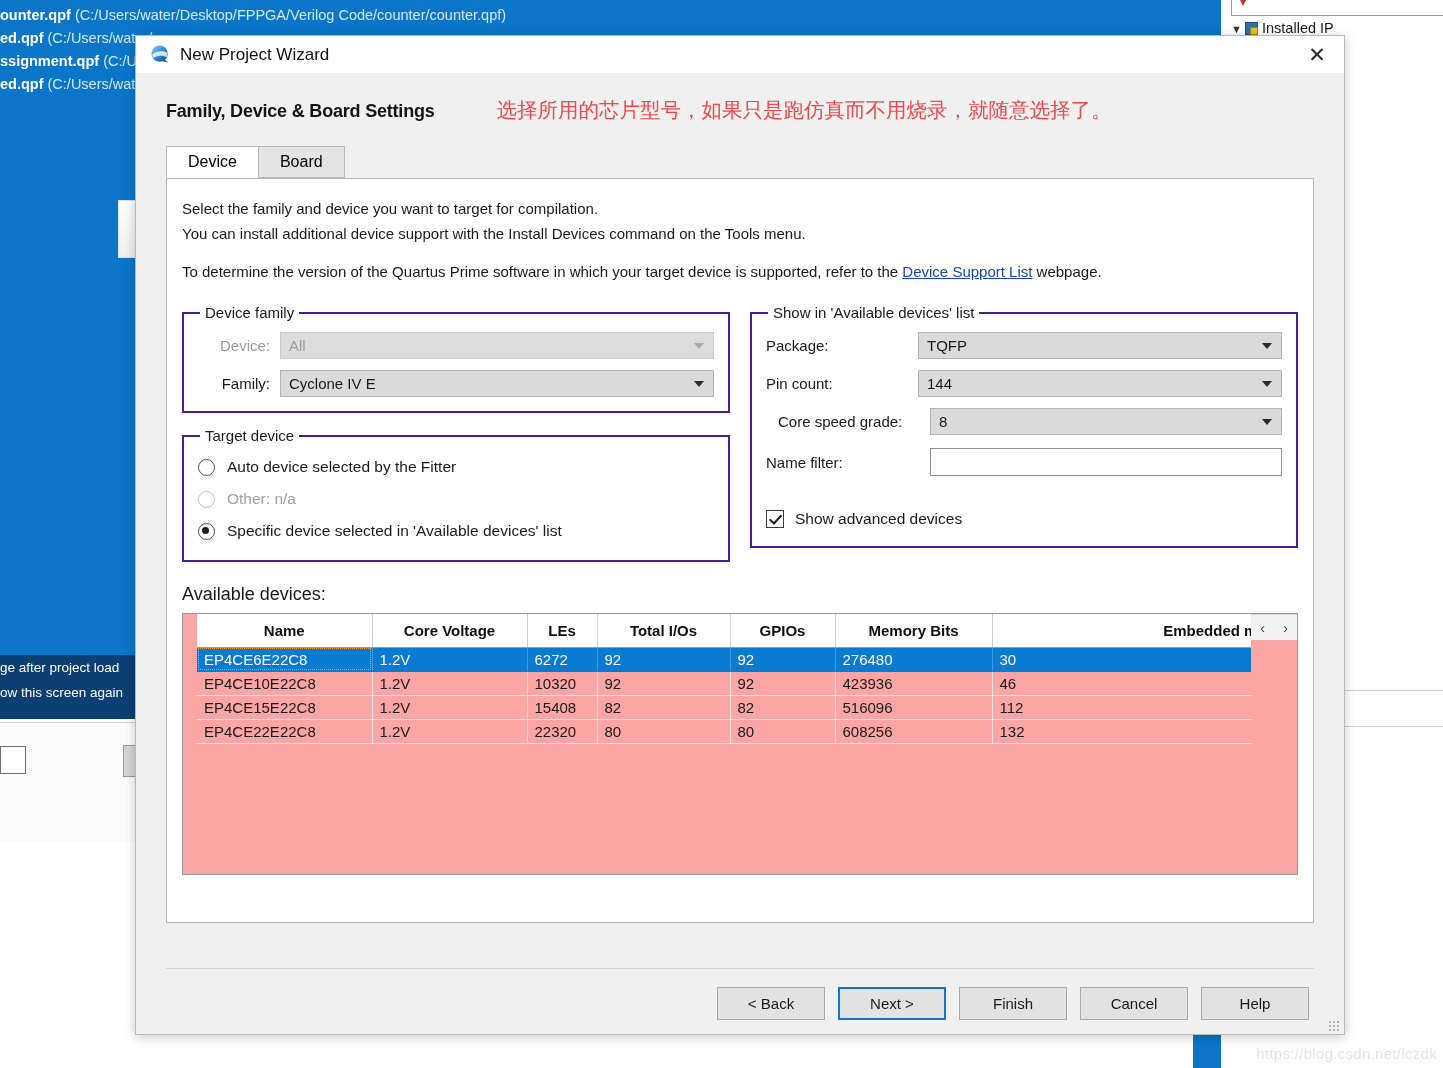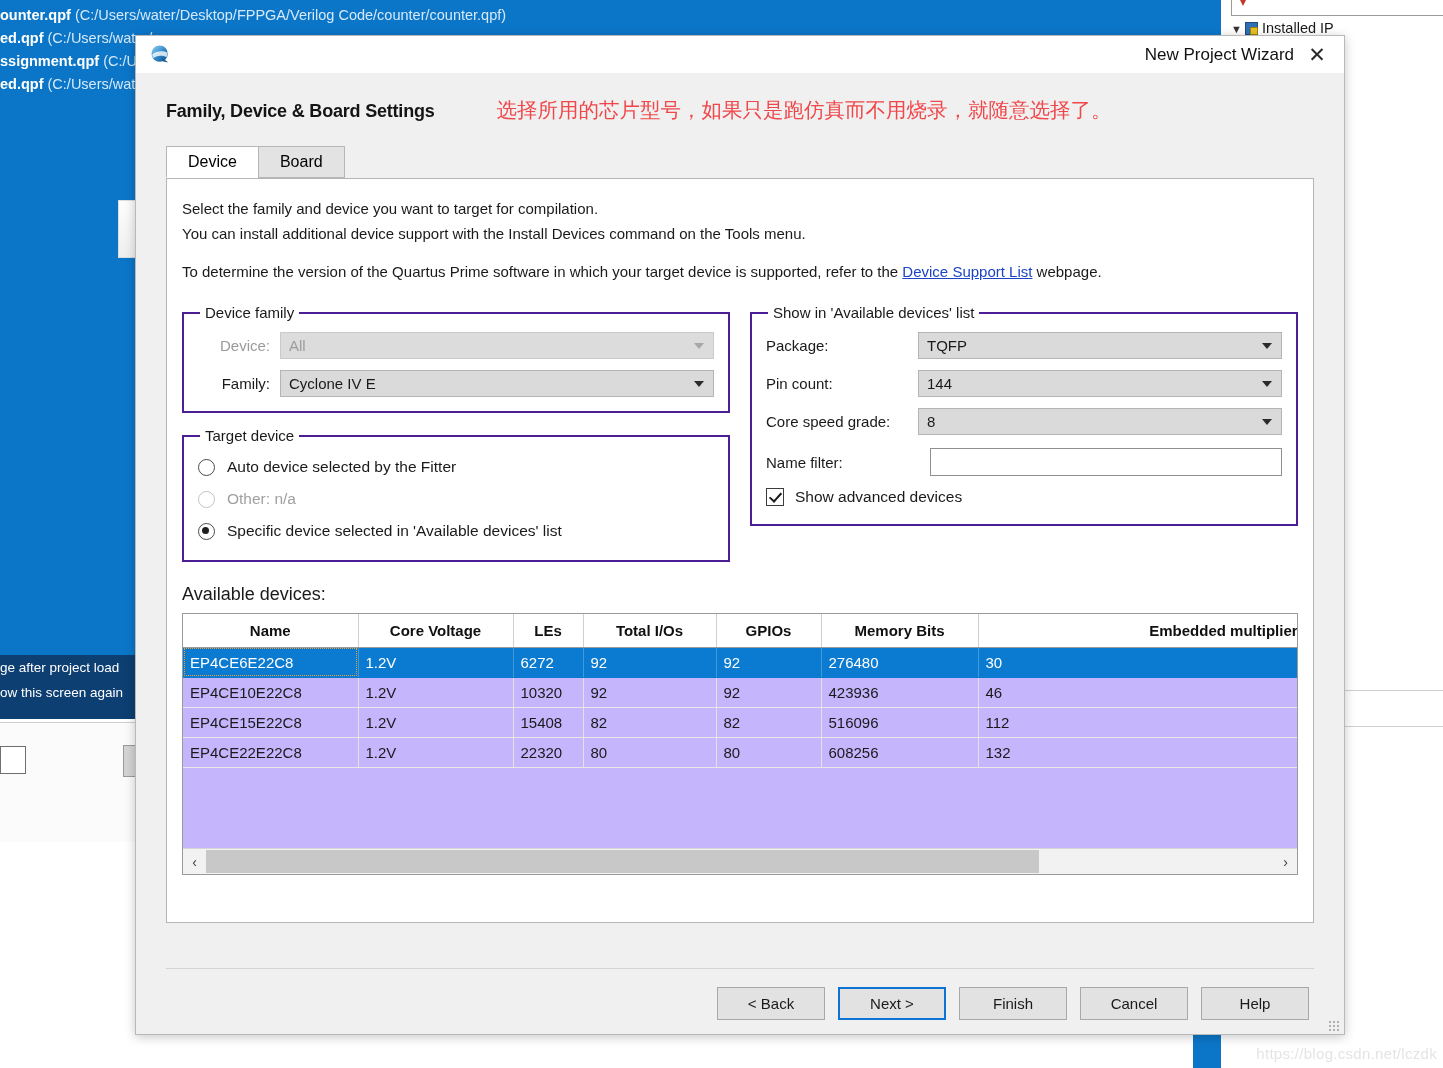--- a/index.html
+++ b/index.html
@@ -104,21 +104,20 @@
     position: absolute; left: 135px; top: 35px; width: 1210px; height: 1000px;
     background: #f0f0f0;
     border: 1px solid #b9b9b9;
     box-shadow: 0 2px 10px rgba(0,0,0,0.22);
     display: flex; flex-direction: column;
   }
   .titlebar {
     height: 37px; background: #ffffff;
     display: flex; align-items: center; padding: 0 4px 0 14px;
     flex: 0 0 auto;
-    text-align: right;
   }
   .title-icon {
     width: 21px; height: 21px; margin-right: 9px; flex: 0 0 auto;
   }
   .title-text {
     font-size: 17px; color: #111111; flex: 1 1 auto;
   }
   .title-close {
     width: 46px; height: 34px; display: flex; align-items: center; justify-content: center;
     color: #2b2b2b; font-size: 21px; cursor: pointer;
@@ -202,51 +201,51 @@
     margin-right: 12px; flex: 0 0 auto; position: relative;
   }
   .radio.checked:after {
     content: ''; position: absolute; left: 3.2px; top: 3.2px;
     width: 7.2px; height: 7.2px; border-radius: 50%; background: #1f1f1f;
   }
   .radio.disabled { border-color: #c2c2c2; }
   .radio-label { font-size: 15.5px; color: #1a1a1a; }
   .radio-label.dim { color: #a0a0a0; }
 
-  .check-row { display: flex; align-items: center; margin-top: 12px; cursor: pointer; }
+  .check-row { display: flex; align-items: center; margin-top: 34px; cursor: pointer; }
   .checkbox {
     width: 18px; height: 18px; border: 1.6px solid #3c3c3c; background: #ffffff;
     margin-right: 11px; flex: 0 0 auto; position: relative;
   }
   .checkbox.checked:after {
     content: ''; position: absolute; left: 5px; top: 1px;
     width: 5px; height: 10px; border: solid #1a1a1a;
     border-width: 0 2px 2px 0; transform: rotate(42deg);
   }
   .check-label { font-size: 15.5px; color: #1a1a1a; }
 
   .avail-label { font-size: 18px; color: #1a1a1a; margin-top: 22px; }
 
   .tablewrap {
-    margin-top: 8px; border: 1px solid #9a9a9a; background: #c4b5fd;
-    height: 262px; display: flex; flex-direction: column; overflow: hidden;
+    margin-top: 8px; border: 1px solid #9a9a9a; background: #fca5a5;
+    height: 262px; display: flex; flex-direction: row; overflow: hidden; padding-left: 14px;
   }
   table.devtable {
     border-collapse: collapse; table-layout: fixed; width: 1360px;
     font-size: 15px;
   }
   table.devtable th {
     background: #ffffff; border-right: 1px solid #cfcfcf;
     border-bottom: 1px solid #9a9a9a;
     font-weight: bold; color: #101010; height: 33px; padding: 0 8px;
     text-align: center; white-space: nowrap; overflow: hidden;
   }
   table.devtable td {
     border-right: 1px solid #e2e2e2; border-bottom: 1px solid #e8e8e8;
-    height: 30px; padding: 0 7px; color: #1a1a1a; white-space: nowrap;
+    height: 24px; padding: 0 7px; color: #1a1a1a; white-space: nowrap;
     overflow: hidden;
     margin-top: 25px;
   }
   table.devtable tr.selected td { background: #0b7ad1; color: #ffffff; border-right-color: #3f9ada; border-bottom-color: #0b7ad1; }
   table.devtable tr.selected td.focuscell { outline: 1.5px dotted #f0a030; outline-offset: -2px; }
 
   .table-scroll-area { flex: 1 1 auto; overflow: hidden; }
 
   .hscroll {
     height: 26px; background: #f2f2f2; border-top: 1px solid #d6d6d6;
@@ -446,21 +445,21 @@
 
               <div class="field-row">
                 <div class="field-label" style="width:152px; text-align:left;">Pin count:</div>
                 <div class="combo">
                   <span>144</span>
                   <span class="arrow"></span>
                 </div>
               </div>
 
               <div class="field-row">
-                <div class="field-label" style="width:152px; text-align:left;">Core speed grade:</div>
+                <div class="field-label" style="width:152px; text-align:left;margin-left:12px;">Core speed grade:</div>
                 <div class="combo">
                   <span>8</span>
                   <span class="arrow"></span>
                 </div>
               </div>
 
               <div class="field-row" style="margin-top:13px;gap:12px;">
                 <div class="field-label" style="width:152px; text-align:left;">Name filter:</div>
                 <input class="textinput" type="text" value="" style="">
               </div>

